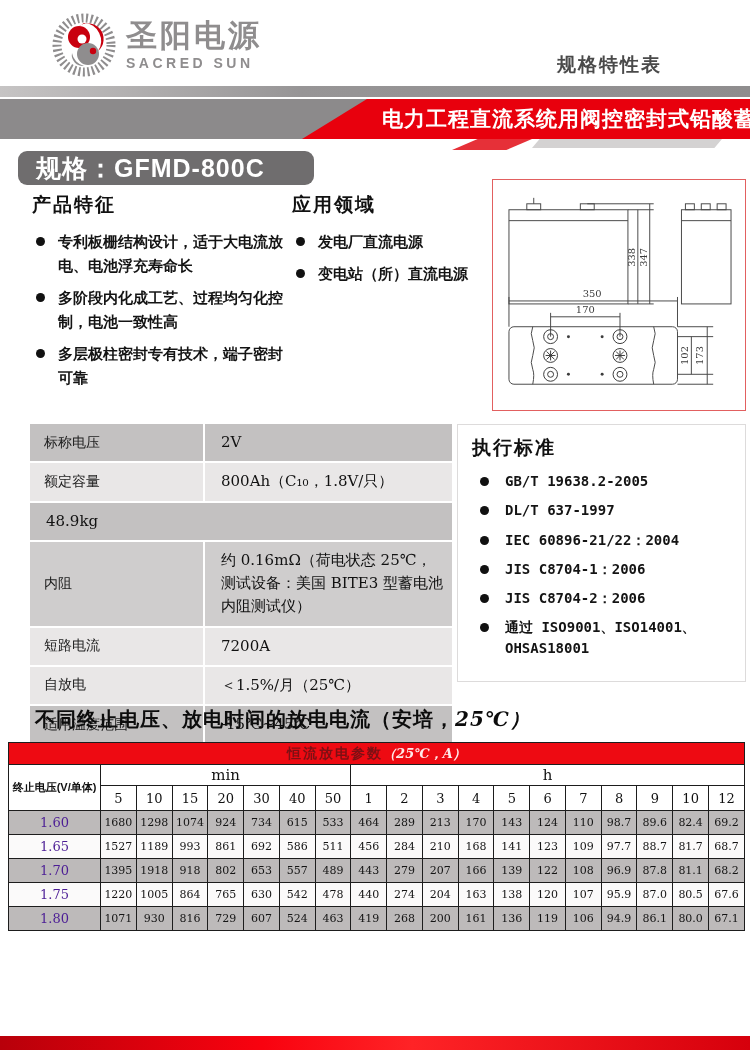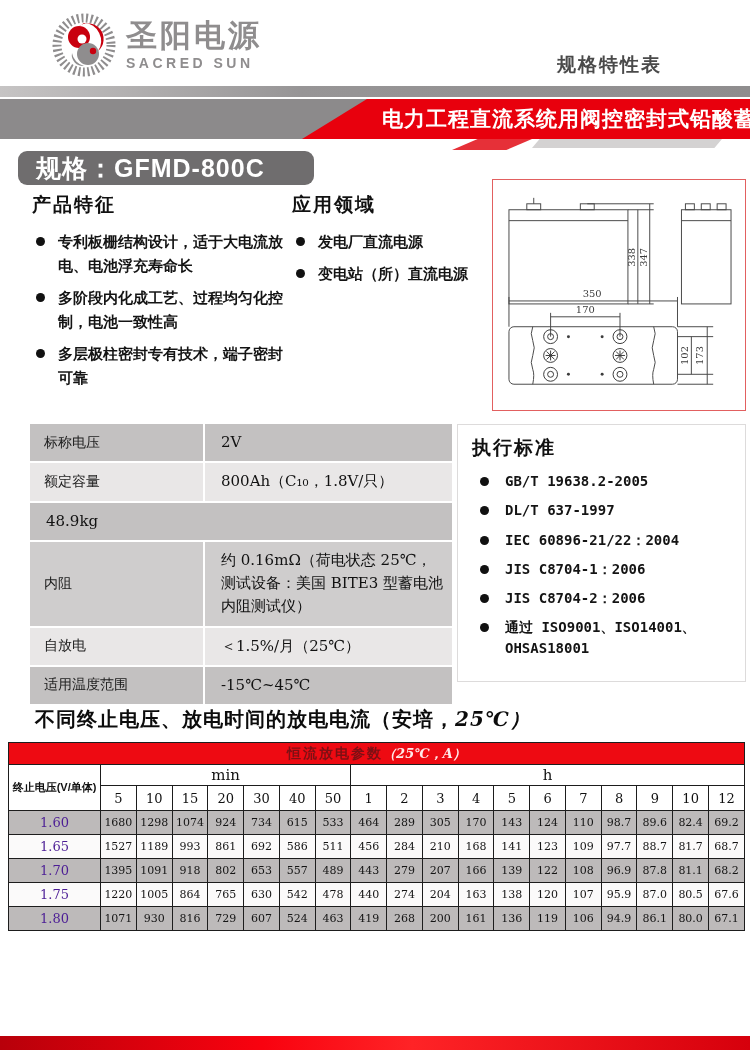--- a/index.html
+++ b/index.html
@@ -243,20 +243,24 @@
         <div class="spec-value">800Ah（C₁₀，1.8V/只）</div>
       </div>
       <div class="spec-row dark">
         <div class="spec-value">48.9kg</div>
       </div>
       <div class="spec-row mid">
         <div class="spec-label">内阻</div>
         <div class="spec-value">约 0.16mΩ（荷电状态 25℃，测试设备：美国 BITE3 型蓄电池内阻测试仪）</div>
       </div>
       <div class="spec-row light">
+        <div class="spec-label">短路电流</div>
+        <div class="spec-value">7200A</div>
+      </div>
+      <div class="spec-row light">
         <div class="spec-label">自放电</div>
         <div class="spec-value">＜1.5%/月（25℃）</div>
       </div>
       <div class="spec-row dark">
         <div class="spec-label">适用温度范围</div>
         <div class="spec-value">-15℃~45℃</div>
       </div>
     </div>
 
   <div class="standards">
@@ -348,21 +352,21 @@
           <td class="volt-cell">1.60</td>
           <td class="val-cell">1680</td>
           <td class="val-cell">1298</td>
           <td class="val-cell">1074</td>
           <td class="val-cell">924</td>
           <td class="val-cell">734</td>
           <td class="val-cell">615</td>
           <td class="val-cell">533</td>
           <td class="val-cell">464</td>
           <td class="val-cell">289</td>
-          <td class="val-cell">305</td>
+          <td class="val-cell">213</td>
           <td class="val-cell">170</td>
           <td class="val-cell">143</td>
           <td class="val-cell">124</td>
           <td class="val-cell">110</td>
           <td class="val-cell">98.7</td>
           <td class="val-cell">89.6</td>
           <td class="val-cell">82.4</td>
           <td class="val-cell">69.2</td>
         </tr>
         <tr class="w">
@@ -382,21 +386,21 @@
           <td class="val-cell">123</td>
           <td class="val-cell">109</td>
           <td class="val-cell">97.7</td>
           <td class="val-cell">88.7</td>
           <td class="val-cell">81.7</td>
           <td class="val-cell">68.7</td>
         </tr>
         <tr class="g">
           <td class="volt-cell">1.70</td>
           <td class="val-cell">1395</td>
-          <td class="val-cell">1091</td>
+          <td class="val-cell">1918</td>
           <td class="val-cell">918</td>
           <td class="val-cell">802</td>
           <td class="val-cell">653</td>
           <td class="val-cell">557</td>
           <td class="val-cell">489</td>
           <td class="val-cell">443</td>
           <td class="val-cell">279</td>
           <td class="val-cell">207</td>
           <td class="val-cell">166</td>
           <td class="val-cell">139</td>

